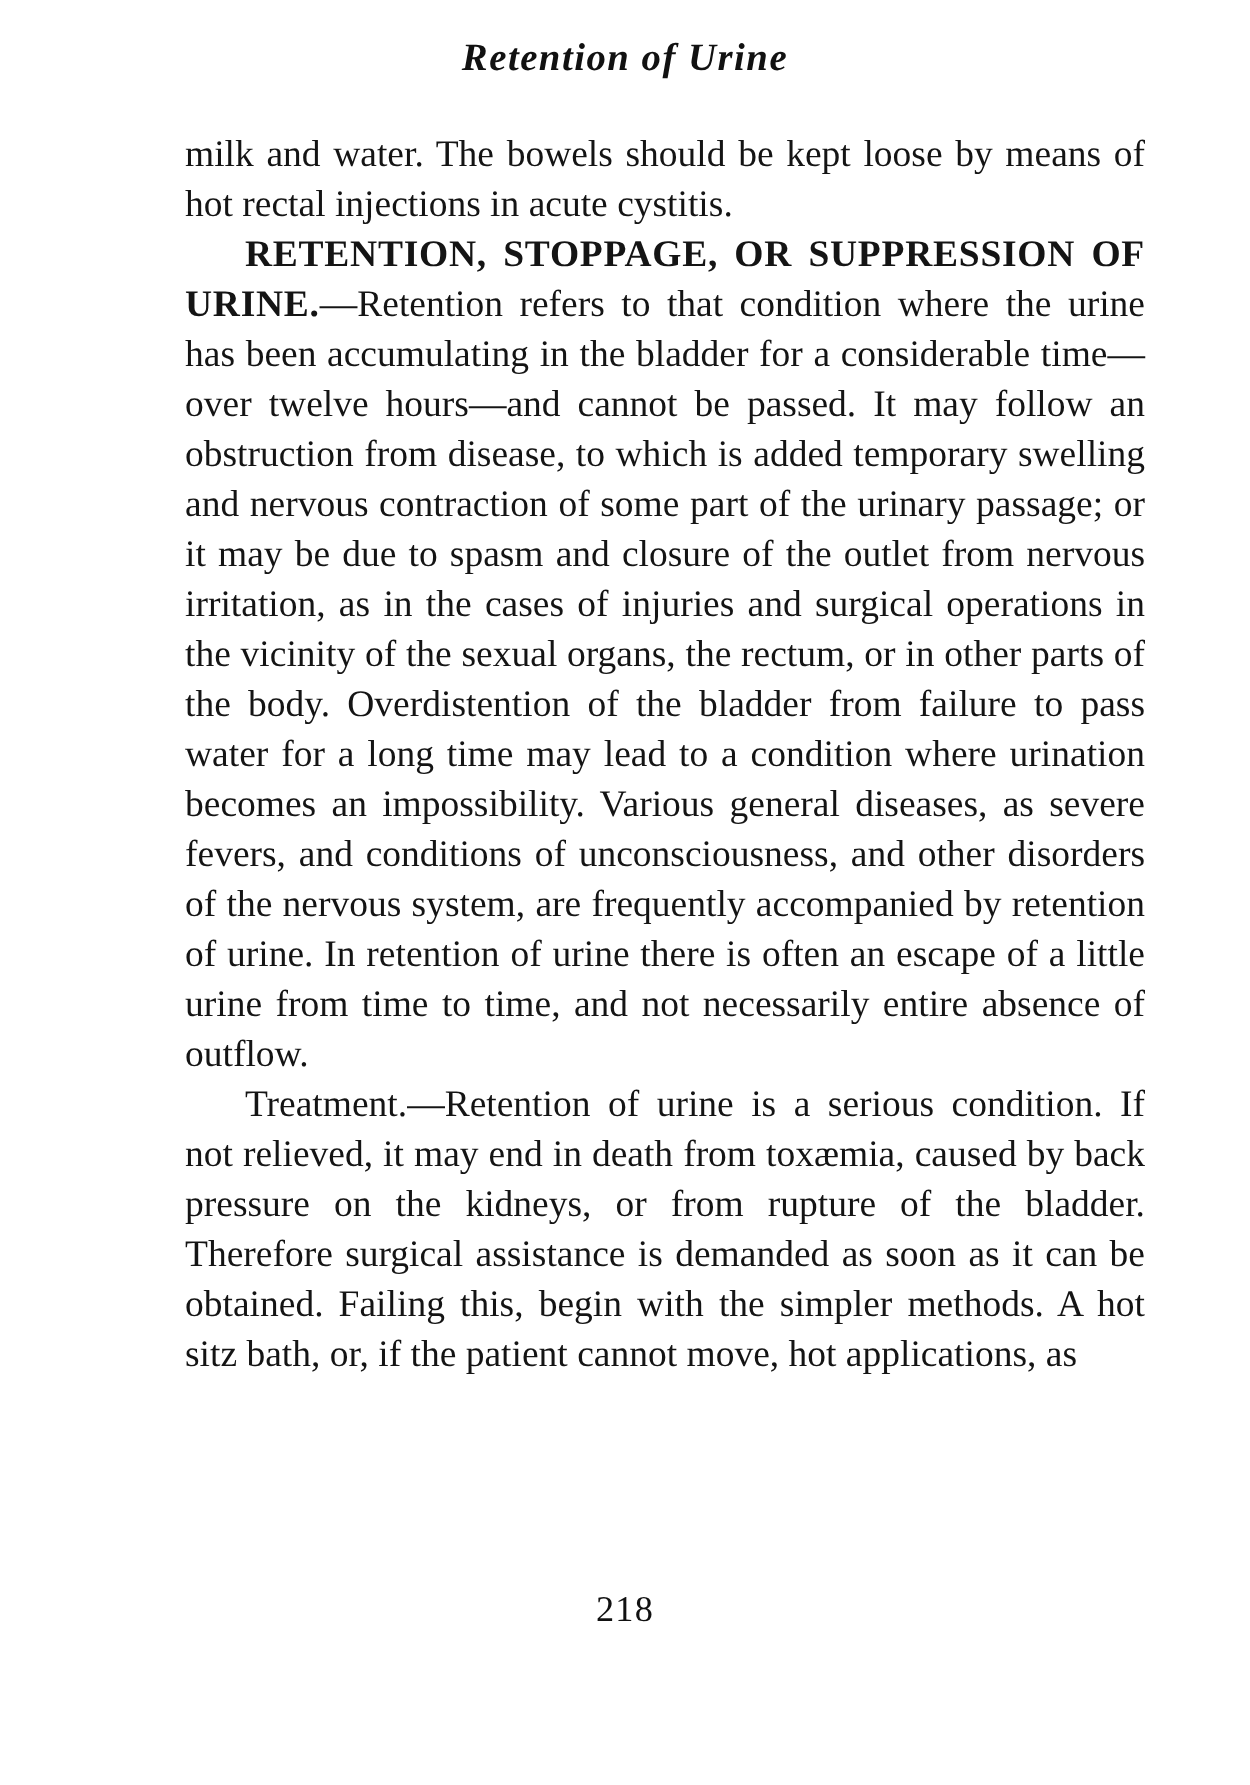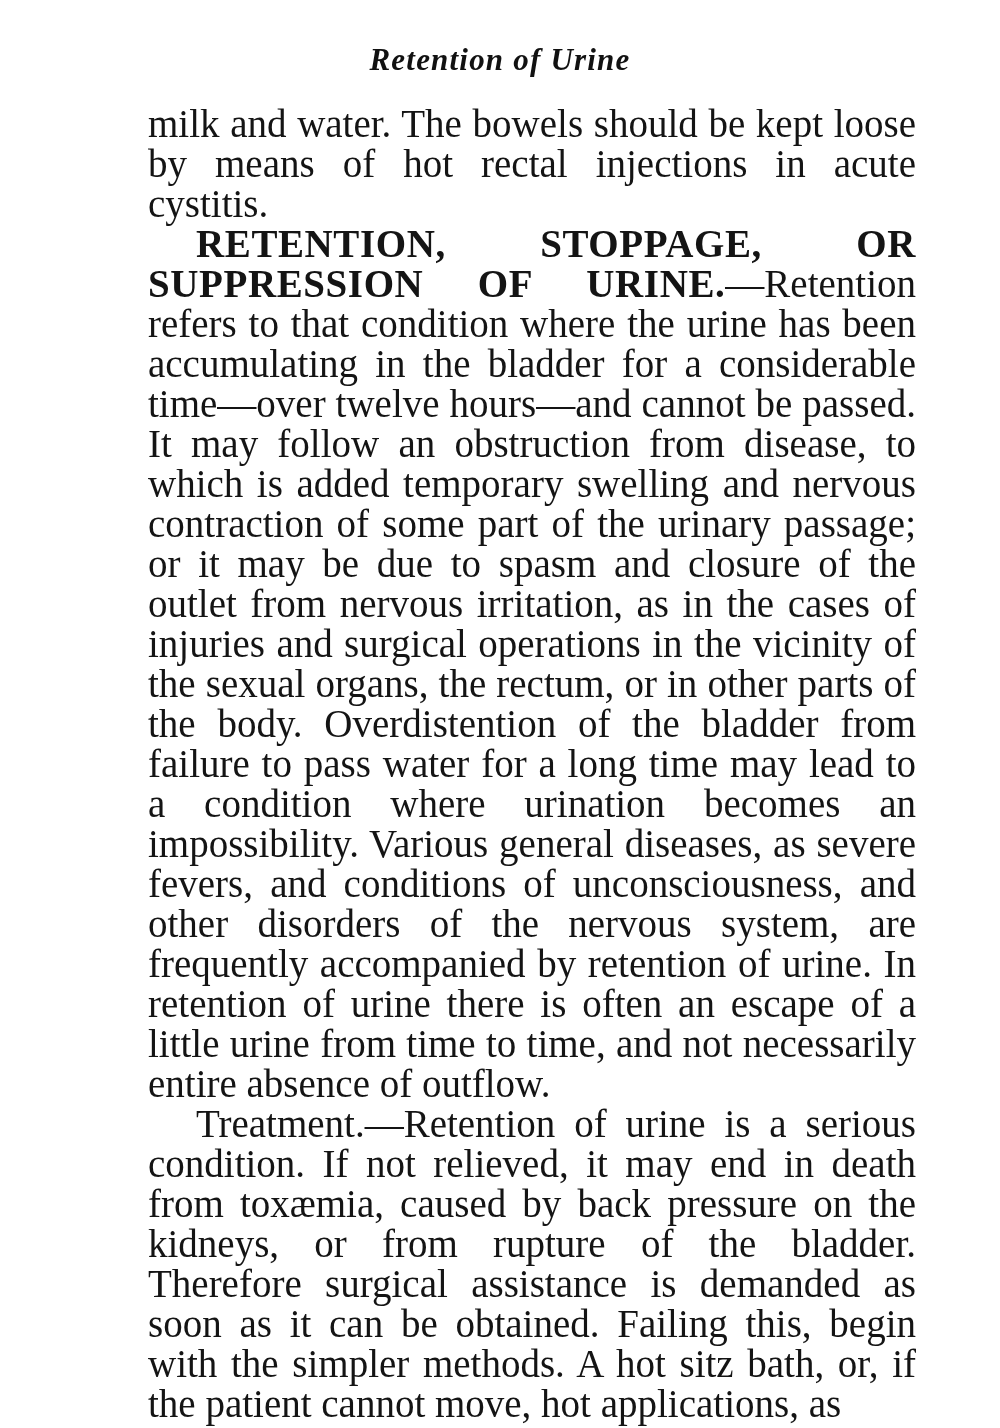--- a/index.html
+++ b/index.html
@@ -16,40 +16,40 @@
     overflow: hidden;
   }
   .page {
     width: 1000px;
     height: 1428px;
     position: relative;
     box-sizing: border-box;
   }
   .running-head {
     position: absolute;
-    top: 42px;
+    top: 28px;
     left: 0;
     width: 1000px;
     text-align: center;
     font-family: "Liberation Serif", serif;
     font-style: italic;
     font-weight: 700;
     font-size: 31px;
     letter-spacing: 1.2px;
     color: #111;
   }
   .body-col {
     position: absolute;
     top: 104px;
     left: 148px;
     width: 768px;
   }
   p.para {
     margin: 0;
-    font-size: 39px;
+    font-size: 30px;
     line-height: 40px;
     text-align: justify;
     text-justify: inter-word;
     color: #141414;
     hyphens: manual;
   }
   p.para + p.para {
     margin-top: 0;
   }
   .indent {
@@ -91,14 +91,15 @@
     <p class="para indent">
       <span class="caps-head">RETENTION, STOPPAGE, OR SUPPRESSION OF URINE.</span><span>—</span><span>Retention refers to that condition where the urine has been accumulating in the bladder for a considerable time—over twelve hours—and cannot be passed.  It may follow an obstruction from disease, to which is added temporary swelling and nervous contraction of some part of the urinary passage; or it may be due to spasm and closure of the outlet from nervous irritation, as in the cases of injuries and surgical operations in the vicinity of the sexual organs, the rectum, or in other parts of the body.  Overdistention of the bladder from failure to pass water for a long time may lead to a condition where urination becomes an impossibility.  Various general diseases, as severe fevers, and conditions of unconsciousness, and other disorders of the nervous system, are frequently accompanied by retention of urine.  In retention of urine there is often an escape of a little urine from time to time, and not necessarily entire absence of outflow.</span>
     </p>
 
     <p class="para indent">
       <span class="run-in">Treatment.</span><span>—</span><span>Retention of urine is a serious condition.  If not relieved, it may end in death from toxæmia, caused by back pressure on the kidneys, or from rupture of the bladder.  Therefore surgical assistance is demanded as soon as it can be obtained.  Failing this, begin with the simpler methods.  A hot sitz bath, or, if the patient cannot move, hot applications, as</span>
     </p>
 
   </div>
 
+  <div class="folio">218</div>
 
 </div>
 
 </body></html>

